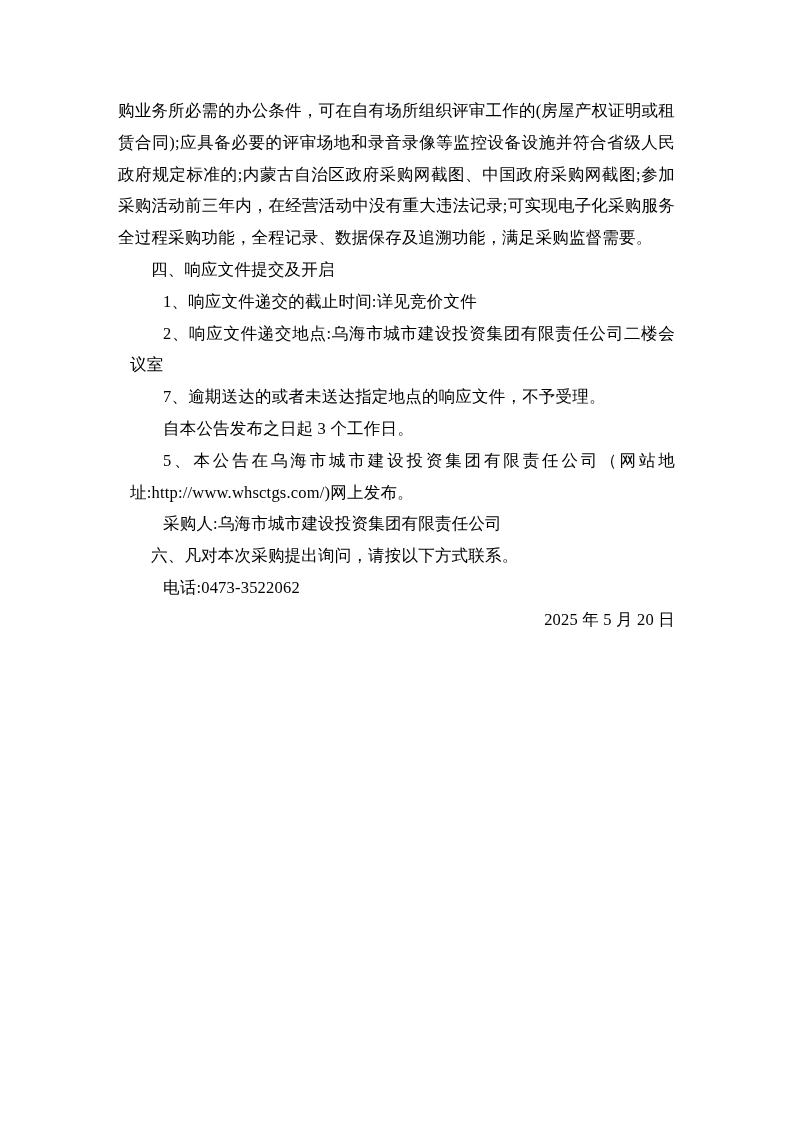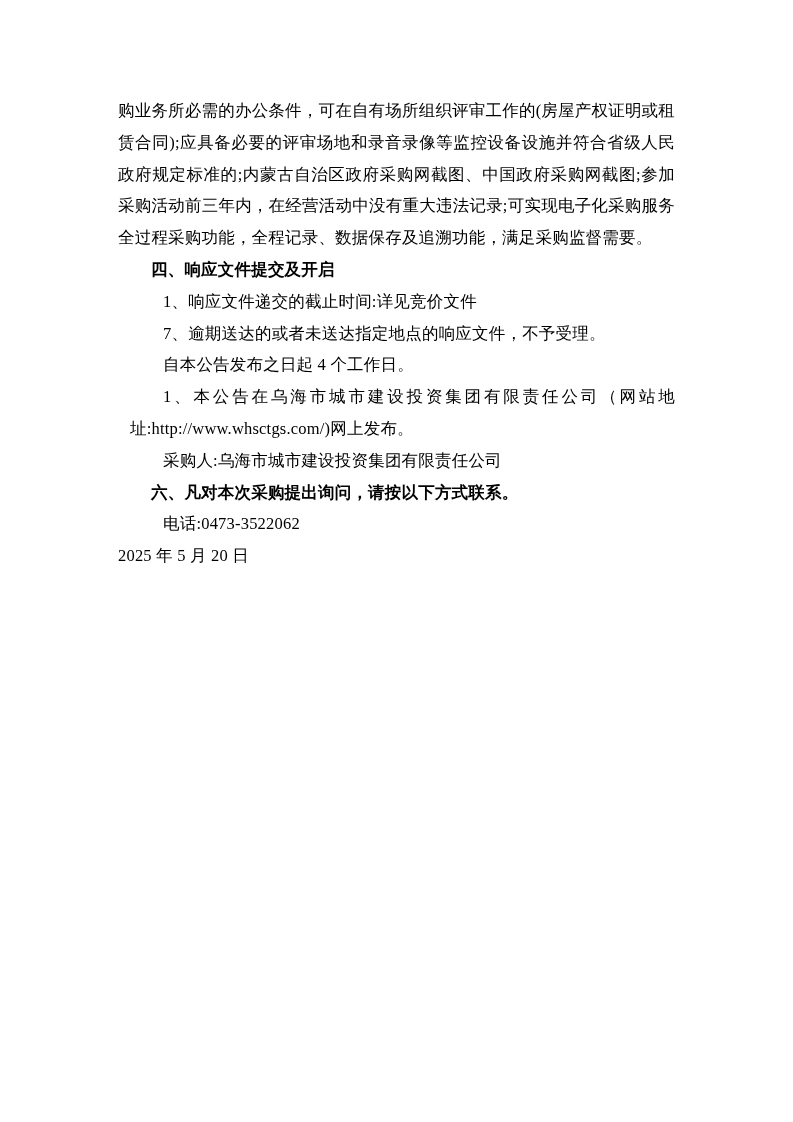--- a/index.html
+++ b/index.html
@@ -29,25 +29,25 @@
     letter-spacing: 0.2px;
   }
   .justify {
     text-align: justify;
   }
   .indent {
     text-indent: 2em;
     margin-left: 12px;
   }
   .heading {
-    font-weight: bold;
+    font-weight: normal;
     text-indent: 2em;
   }
   .date-line {
-    text-align: left;
+    text-align: right;
   }
   .page-number {
     position: absolute;
     top: 1037px;
     left: 0;
     width: 100%;
     text-align: center;
     font-size: 13px;
     line-height: 16px;
     font-family: "Liberation Serif", "DejaVu Serif", serif;
@@ -57,24 +57,25 @@
 </head>
 <body>
 
 <div class="page">
   <div class="content">
 
     <p class="line justify">购业务所必需的办公条件，可在自有场所组织评审工作的(房屋产权证明或租赁合同);应具备必要的评审场地和录音录像等监控设备设施并符合省级人民政府规定标准的;内蒙古自治区政府采购网截图、中国政府采购网截图;参加采购活动前三年内，在经营活动中没有重大违法记录;可实现电子化采购服务全过程采购功能，全程记录、数据保存及追溯功能，满足采购监督需要。</p>
 
     <p class="line heading">四、响应文件提交及开启</p>
     <p class="line indent justify">1、响应文件递交的截止时间:详见竞价文件</p>
+    <p class="line indent justify">2、响应文件递交地点:乌海市城市建设投资集团有限责任公司二楼会议室</p>
     <p class="line indent justify">7、逾期送达的或者未送达指定地点的响应文件，不予受理。</p>
 
-    <p class="line indent justify">自本公告发布之日起 4 个工作日。</p>
-    <p class="line indent justify">1、本公告在乌海市城市建设投资集团有限责任公司（网站地址:http://www.whsctgs.com/)网上发布。</p>
+    <p class="line indent justify">自本公告发布之日起 3 个工作日。</p>
+    <p class="line indent justify">5、本公告在乌海市城市建设投资集团有限责任公司（网站地址:http://www.whsctgs.com/)网上发布。</p>
 
     <p class="line indent">采购人:乌海市城市建设投资集团有限责任公司</p>
     <p class="line heading">六、凡对本次采购提出询问，请按以下方式联系。</p>
     <p class="line indent">电话:0473-3522062</p>
 
     <p class="line date-line">2025 年 5 月 20 日</p>
 
   </div>
 
   <div class="page-number">3</div>

